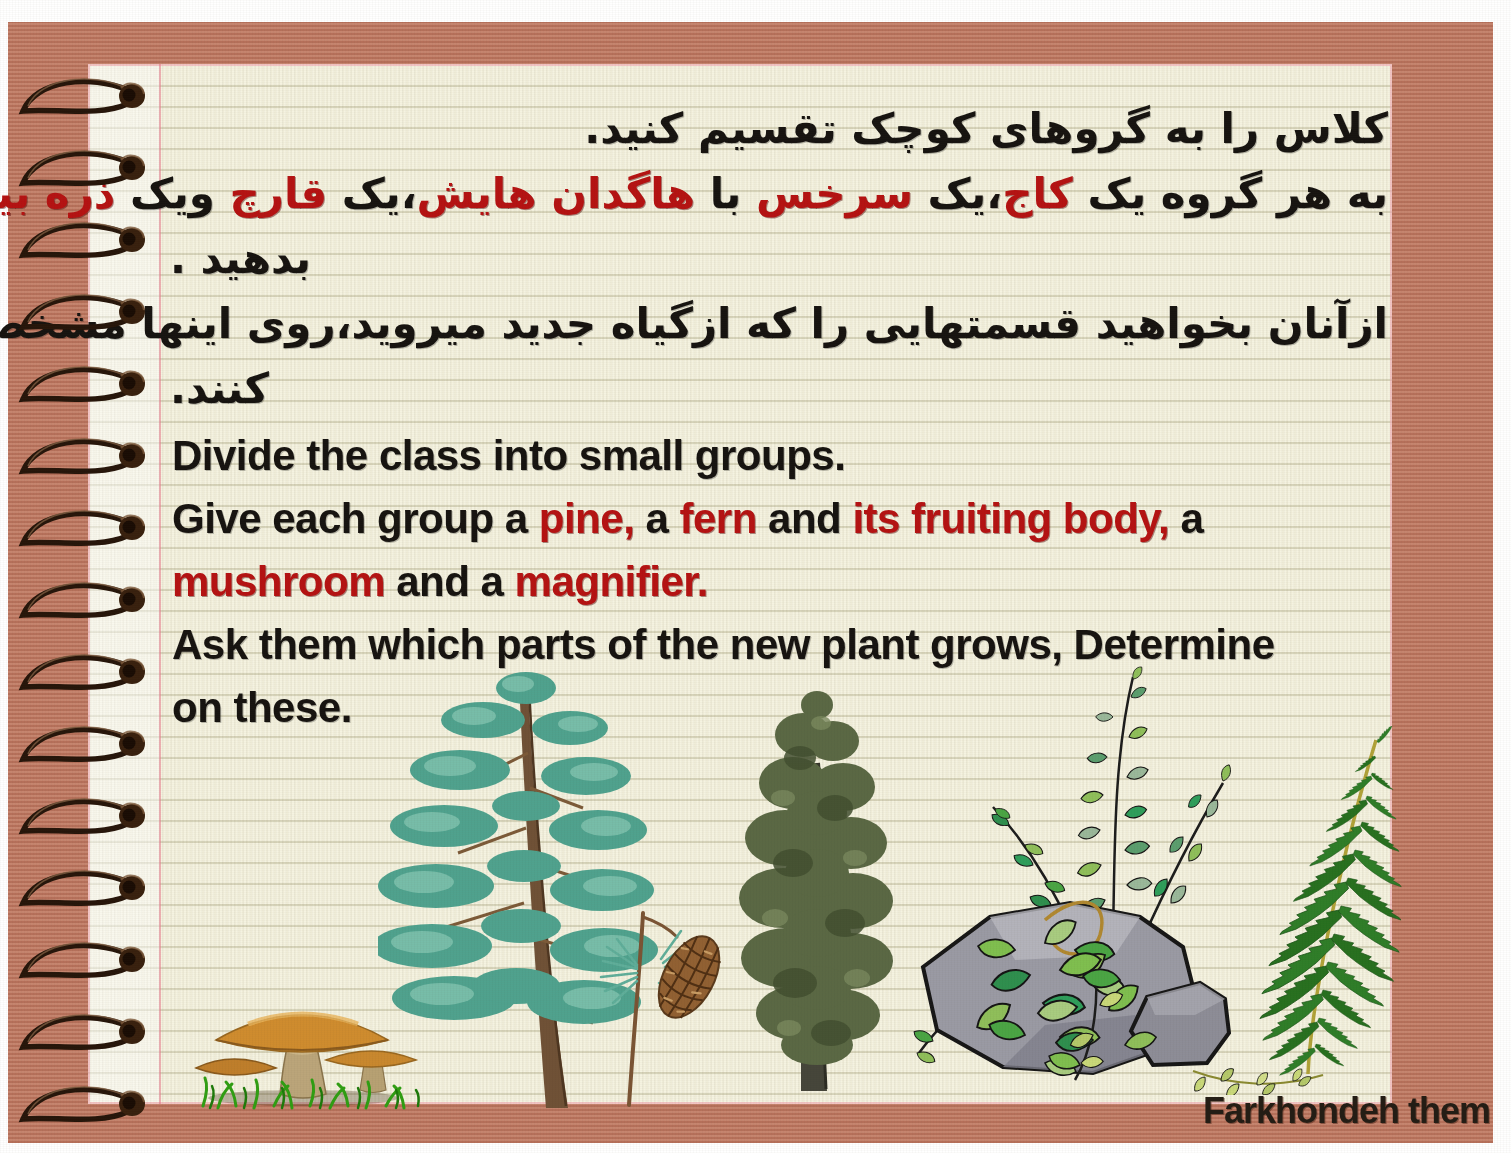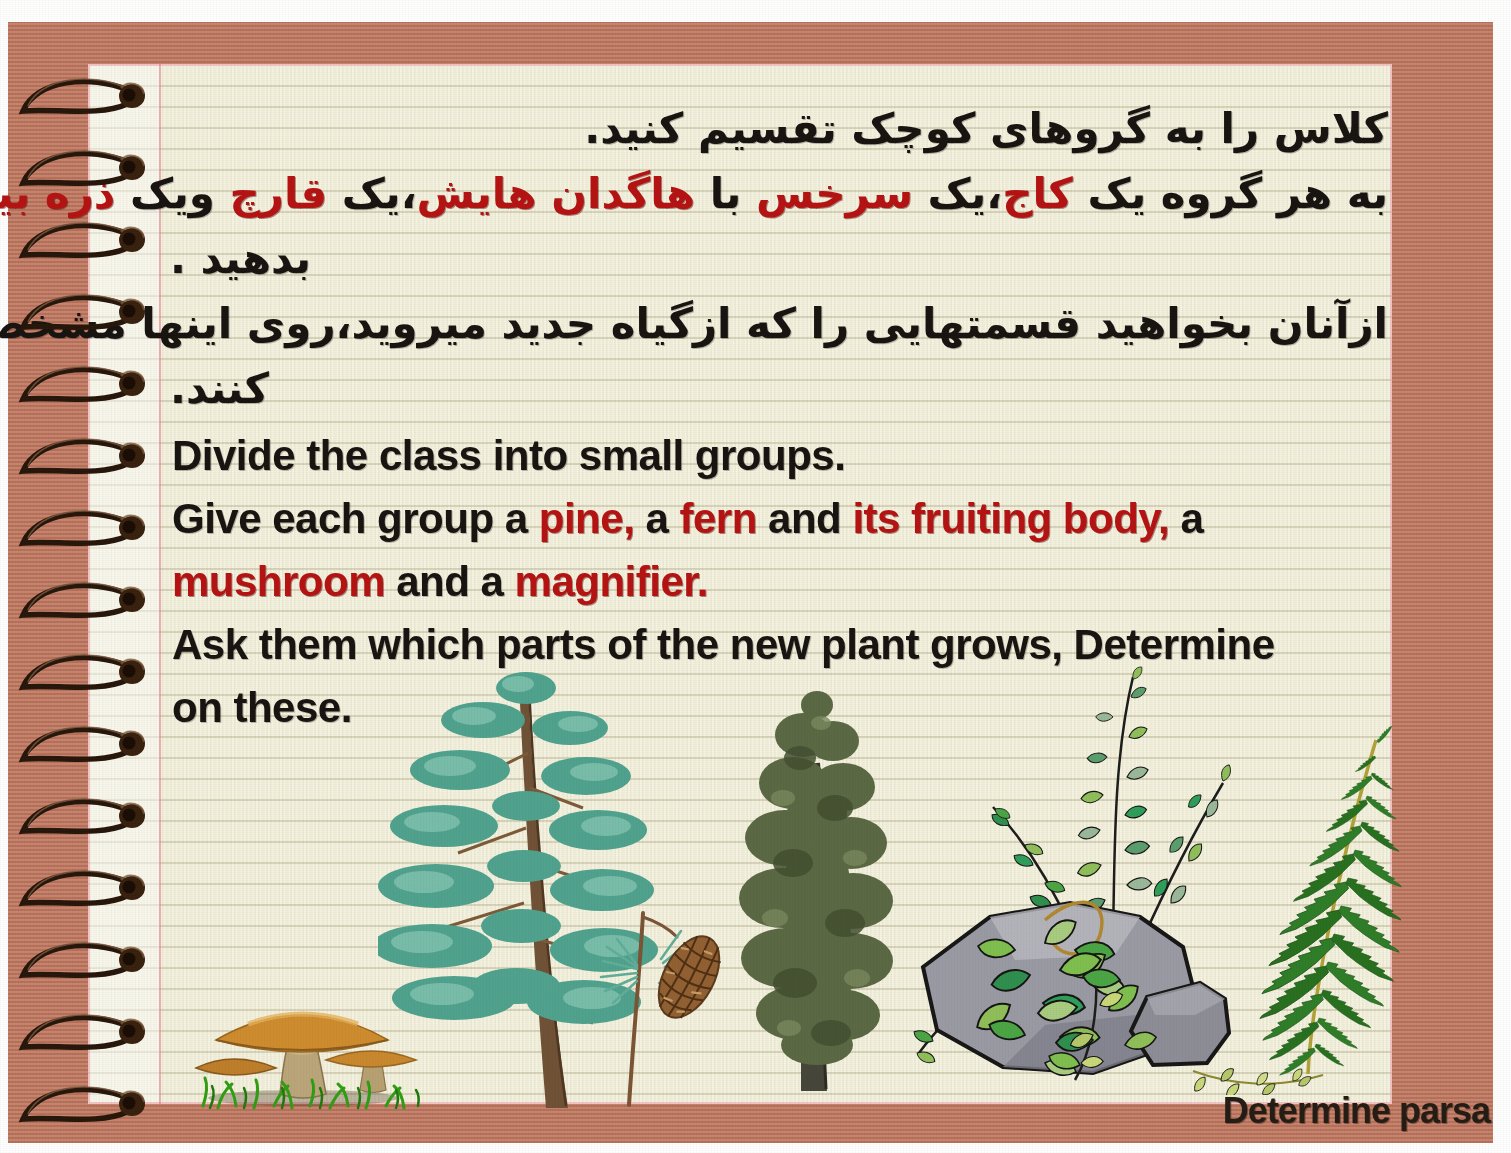--- a/index.html
+++ b/index.html
@@ -467,16 +467,16 @@
       <path d="M22,110 Q28,96 24,88"></path>
         <path d="M56,110 Q60,98 56,90"></path>
         <path d="M94,110 Q98,98 94,90"></path>
       <path d="M132,110 Q136,98 132,90"></path>
         <path d="M170,110 Q174,98 170,90"></path>
         <path d="M208,110 Q212,100 208,92"></path>
       <path d="M230,108 Q232,98 228,92"></path>
     </g>
   </svg>
 
-  <div class="watermark">Determine parsa</div>
+  <div class="watermark">Farkhondeh them</div>
 
   <div class="noise"></div>
 </div>
 
 </body></html>

